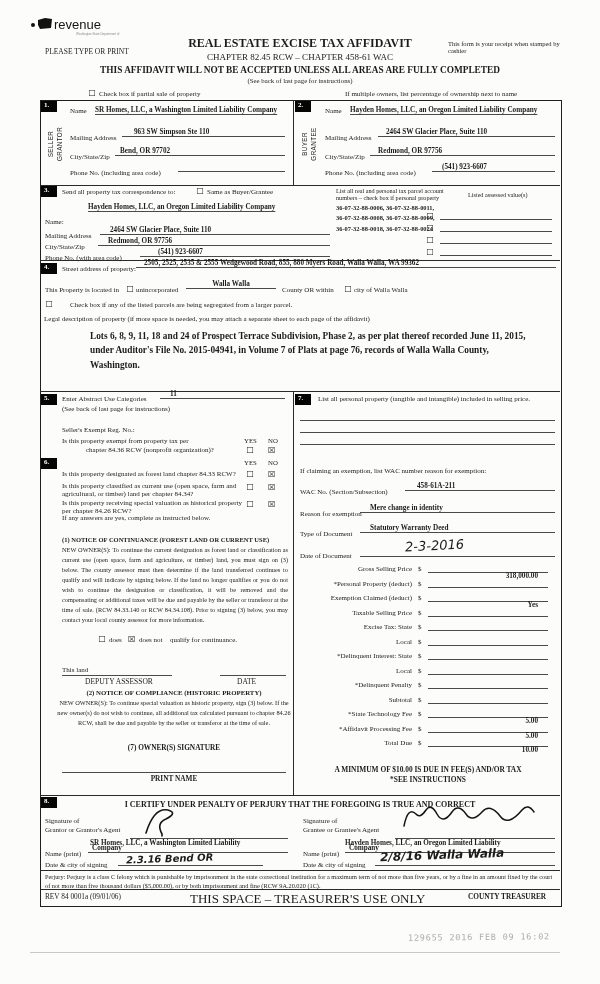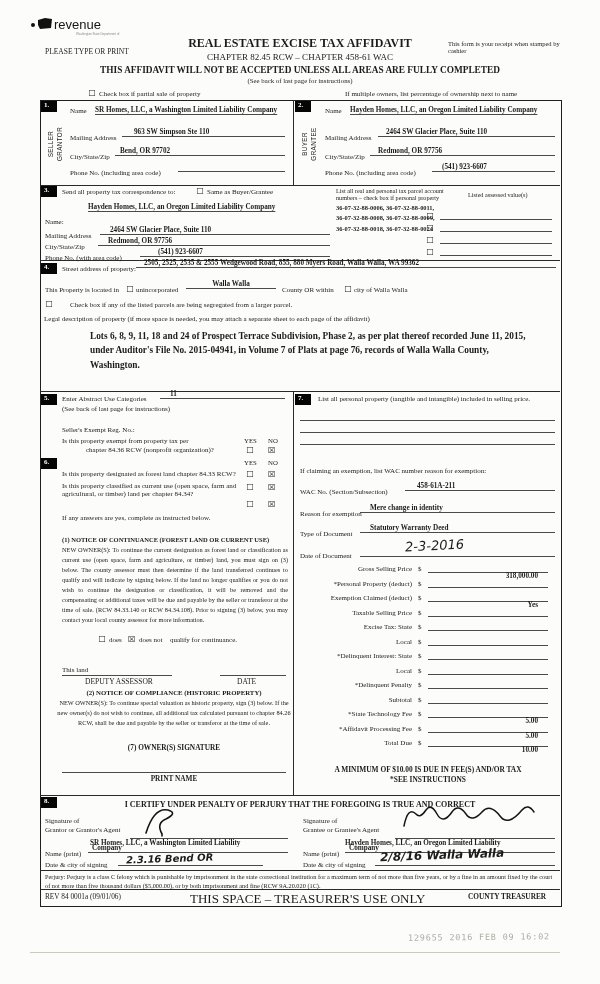--- a/index.html
+++ b/index.html
@@ -174,20 +174,21 @@
   <div class="t" style="left:268px;top:459px;font-size:6.8px;">NO</div>
 
   <div class="t w" style="left:62px;top:470px;width:180px;">Is this property designated as forest land chapter 84.33 RCW?</div>
   <span class="cb" style="left:246px;top:470px;">☐</span>
   <span class="cb" style="left:268px;top:470px;">☒</span>
 
   <div class="t w" style="left:62px;top:482px;width:185px;">Is this property classified as current use (open space, farm and agricultural, or timber) land per chapter 84.34?</div>
   <span class="cb" style="left:246px;top:483px;">☐</span>
   <span class="cb" style="left:268px;top:483px;">☒</span>
 
+  <div class="t w" style="left:62px;top:499px;width:185px;">Is this property receiving special valuation as historical property per chapter 84.26 RCW?</div>
   <span class="cb" style="left:246px;top:500px;">☐</span>
   <span class="cb" style="left:268px;top:500px;">☒</span>
 
   <div class="t" style="left:62px;top:514px;">If any answers are yes, complete as instructed below.</div>
 
   <div class="t b" style="left:62px;top:536px;font-size:6.5px;">(1) NOTICE OF CONTINUANCE (FOREST LAND OR CURRENT USE)</div>
   <div class="t w just" style="left:62px;top:545px;width:226px;font-size:6.3px;line-height:1.6;">NEW OWNER(S): To continue the current designation as forest land or classification as current use (open space, farm and agriculture, or timber) land, you must sign on (3) below. The county assessor must then determine if the land transferred continues to qualify and will indicate by signing below. If the land no longer qualifies or you do not wish to continue the designation or classification, it will be removed and the compensating or additional taxes will be due and payable by the seller or transferor at the time of sale. (RCW 84.33.140 or RCW 84.34.108). Prior to signing (3) below, you may contact your local county assessor for more information.</div>
 
   <div class="t" style="left:62px;top:666px;">This land</div>
   <span class="cb" style="left:98px;top:635px;">☐</span>

